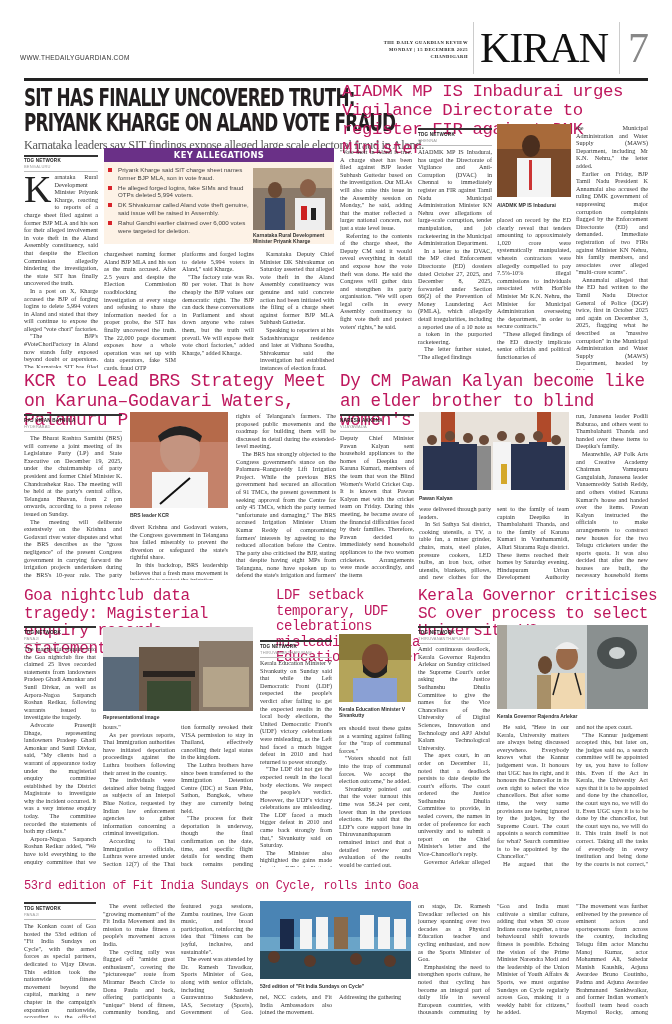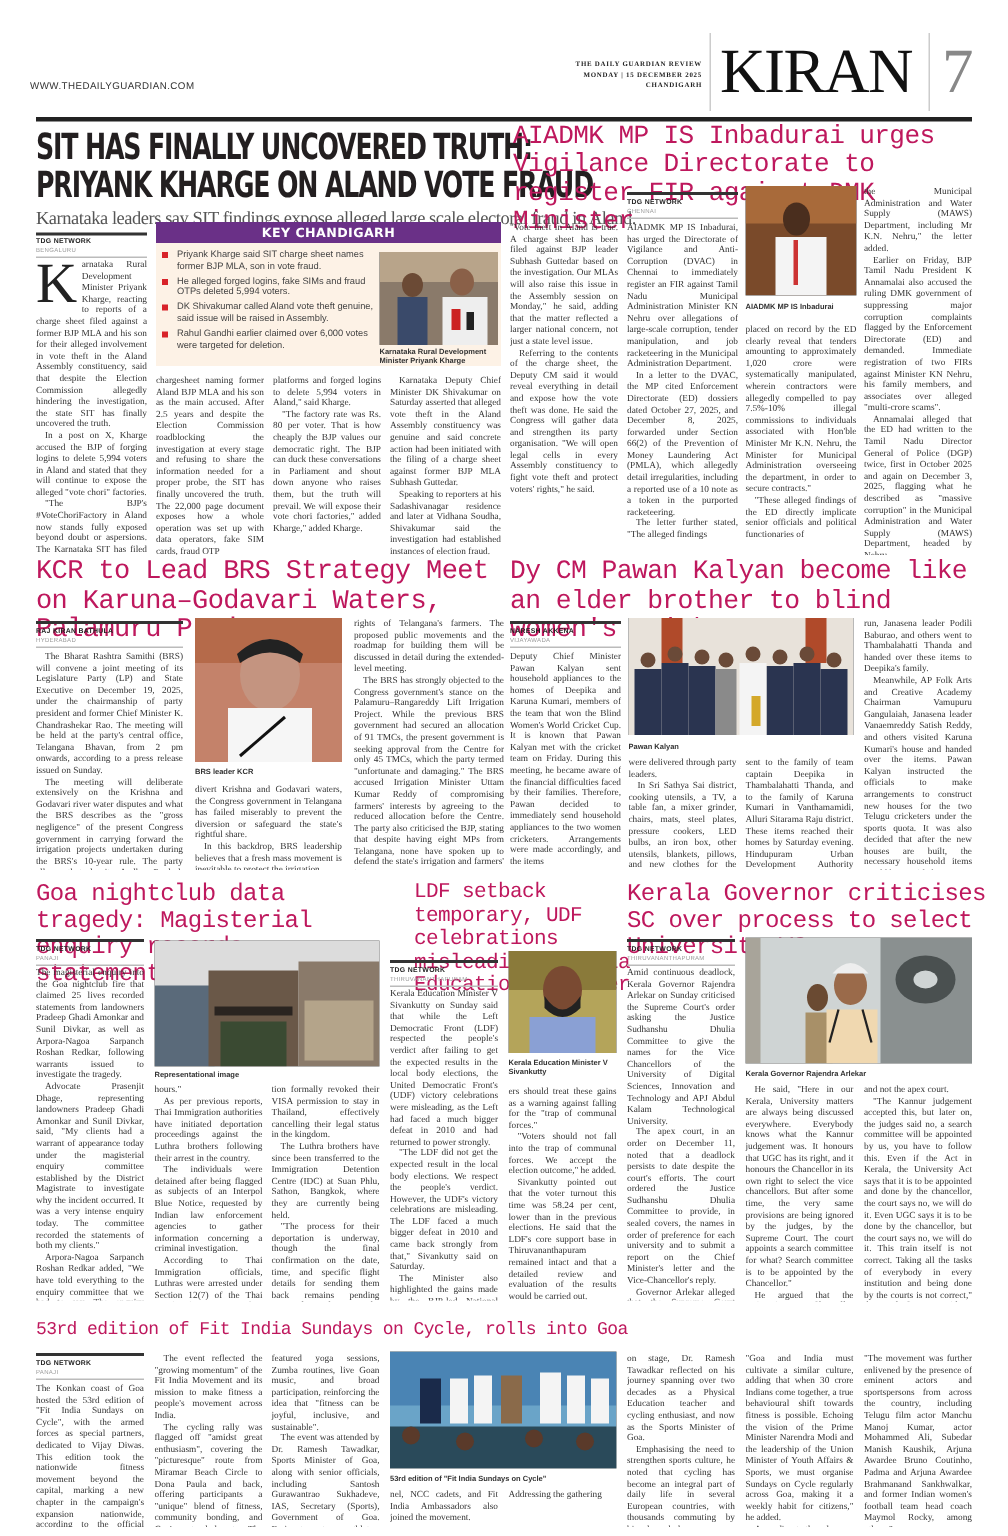--- a/index.html
+++ b/index.html
@@ -57,21 +57,21 @@
 <div class="abs byline" style="left:24px;top:158px">TDG NETWORK</div>
 <div class="abs dateline" style="left:24px;top:164px;width:74px">BENGALURU</div>
 
 <div class="abs col" style="left:24px;top:173px;width:74px;height:195px;overflow:hidden">
   <p class="noindent"><span class="dropcap">K</span><span>arnataka Rural Development Minister Priyank Kharge, reacting to reports of a charge sheet filed against a former BJP MLA and his son for their alleged involvement in vote theft in the Aland Assembly constituency, said that despite the Election Commission allegedly hindering the investigation, the state SIT has finally uncovered the truth.</span></p>
   <p>In a post on X, Kharge accused the BJP of forging logins to delete 5,994 voters in Aland and stated that they will continue to expose the alleged "vote chori" factories.</p>
   <p>"The BJP's #VoteChoriFactory in Aland now stands fully exposed beyond doubt or aspersions. The Karnataka SIT has filed its</p>
 </div>
 
 <div class="abs key-box"></div>
-<div class="abs key-head">KEY CHANDIGARH</div>
+<div class="abs key-head">KEY ALLEGATIONS</div>
 <ul class="abs key-list">
   <li>Priyank Kharge said SIT charge sheet names former BJP MLA, son in vote fraud.</li>
   <li>He alleged forged logins, fake SIMs and fraud OTPs deleted 5,994 voters.</li>
   <li>DK Shivakumar called Aland vote theft genuine, said issue will be raised in Assembly.</li>
   <li>Rahul Gandhi earlier claimed over 6,000 votes were targeted for deletion.</li>
 </ul>
 <div class="abs photo" style="left:253px;top:168px;width:79px;height:62px">
   <svg viewBox="0 0 79 62" preserveAspectRatio="none">
       <rect width="79" height="62" fill="#8a7a6a"></rect>
       <rect x="0" y="0" width="79" height="20" fill="#b8a48a"></rect>

